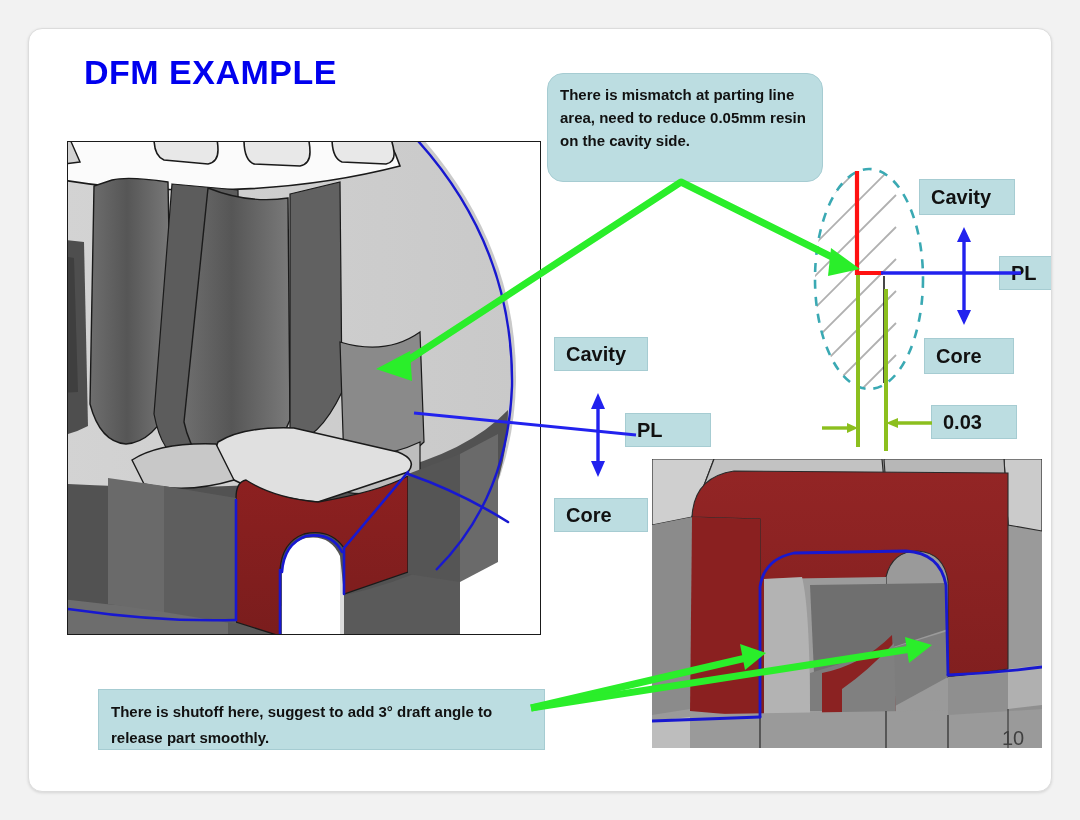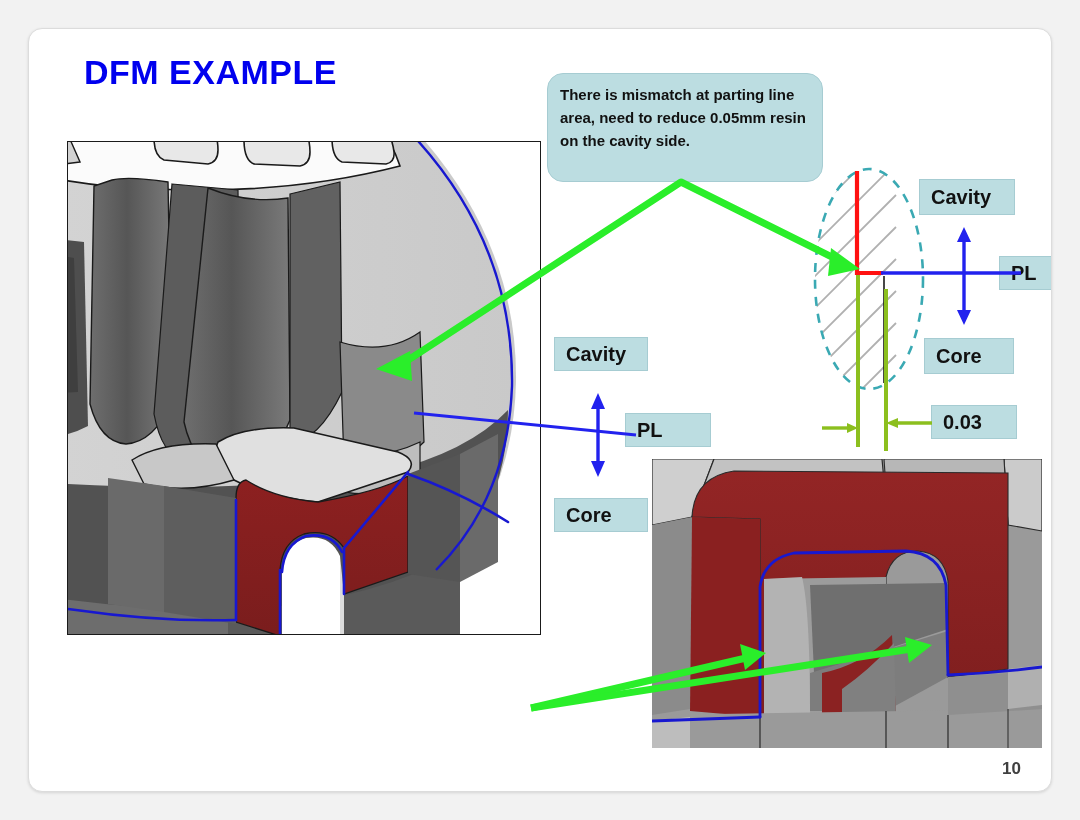--- a/index.html
+++ b/index.html
@@ -81,24 +81,23 @@
     position: absolute;
     left: 0; top: 0;
     width: 1080px;
     height: 820px;
     pointer-events: none;
   }
 
   #pagenum {
     position: absolute;
     left: 966px;
-    top: 758px;
-    font-size: 17px;
+    top: 726px;
+    font-size: 20px;
     color: #404040;
-    font-weight: bold;
   }
 </style>
 </head>
 <body>
 
 <div id="slide">
   <div id="canvas">
 
     <div id="title">DFM EXAMPLE</div>
 
@@ -331,20 +330,21 @@
       <g stroke="#2aee2a" stroke-width="7" fill="#2aee2a" stroke-linejoin="round">
         <line x1="495" y1="707" x2="710" y2="657"></line>
         <polygon points="730,652 704,643 709,669" stroke="none"></polygon>
         <line x1="495" y1="707" x2="875" y2="648"></line>
         <polygon points="896,644 869,636 873,662" stroke="none"></polygon>
       </g>
     </svg>
 
     <div class="teal-box callout" style="left:511px; top:72px; width:276px; height:109px;border-radius:16px;">There is mismatch at parting line area, need to reduce 0.05mm resin on the cavity side.</div>
 
+    <div class="teal-box callout" style="left:62px; top:688px; width:447px; height:61px; line-height:26px;">There is shutoff here, suggest to add 3°  draft angle to release part smoothly.</div>
 
     <div class="teal-box label-box" style="left:518px; top:336px; width:94px; height:34px;">Cavity</div>
     <div class="teal-box label-box" style="left:589px; top:412px; width:86px; height:34px;">PL</div>
     <div class="teal-box label-box" style="left:518px; top:497px; width:94px; height:34px;">Core</div>
 
     <div class="teal-box label-box" style="left:883px; top:178px; width:96px; height:36px;">Cavity</div>
     <div class="teal-box label-box" style="left:963px; top:255px; width:70px; height:34px;">PL</div>
     <div class="teal-box label-box" style="left:888px; top:337px; width:90px; height:36px;">Core</div>
     <div class="teal-box label-box" style="left:895px; top:404px; width:86px; height:34px;">0.03</div>
 

